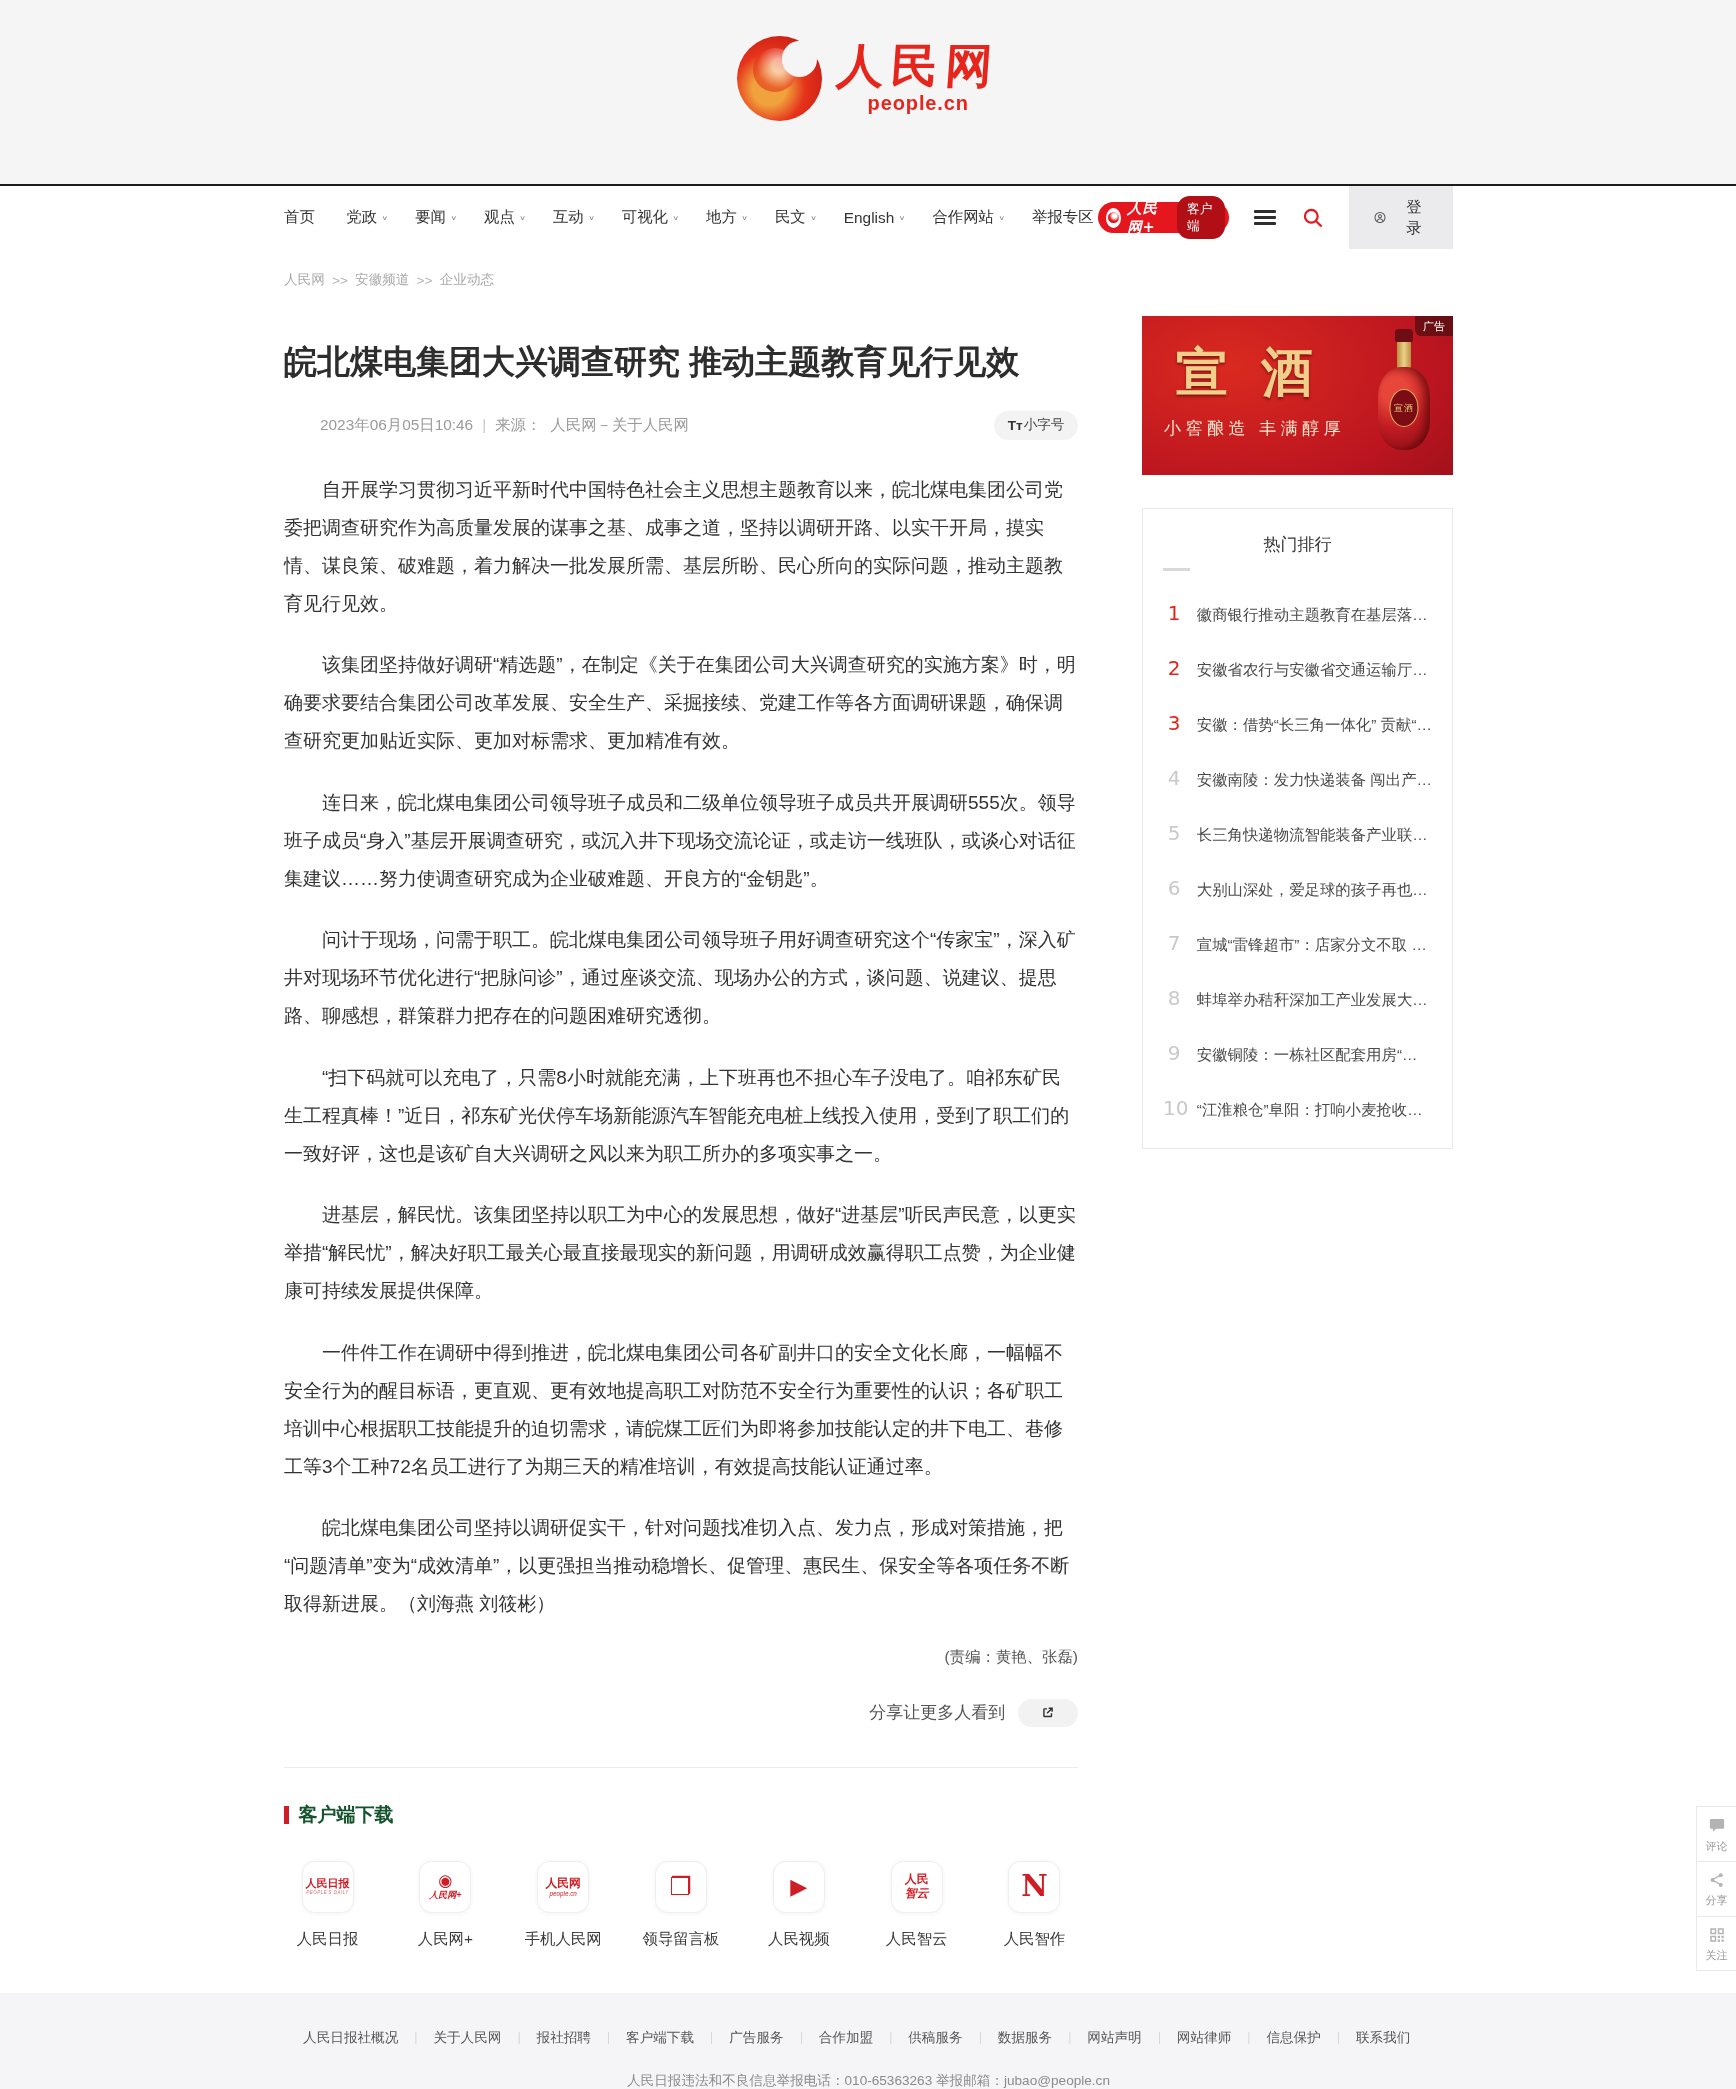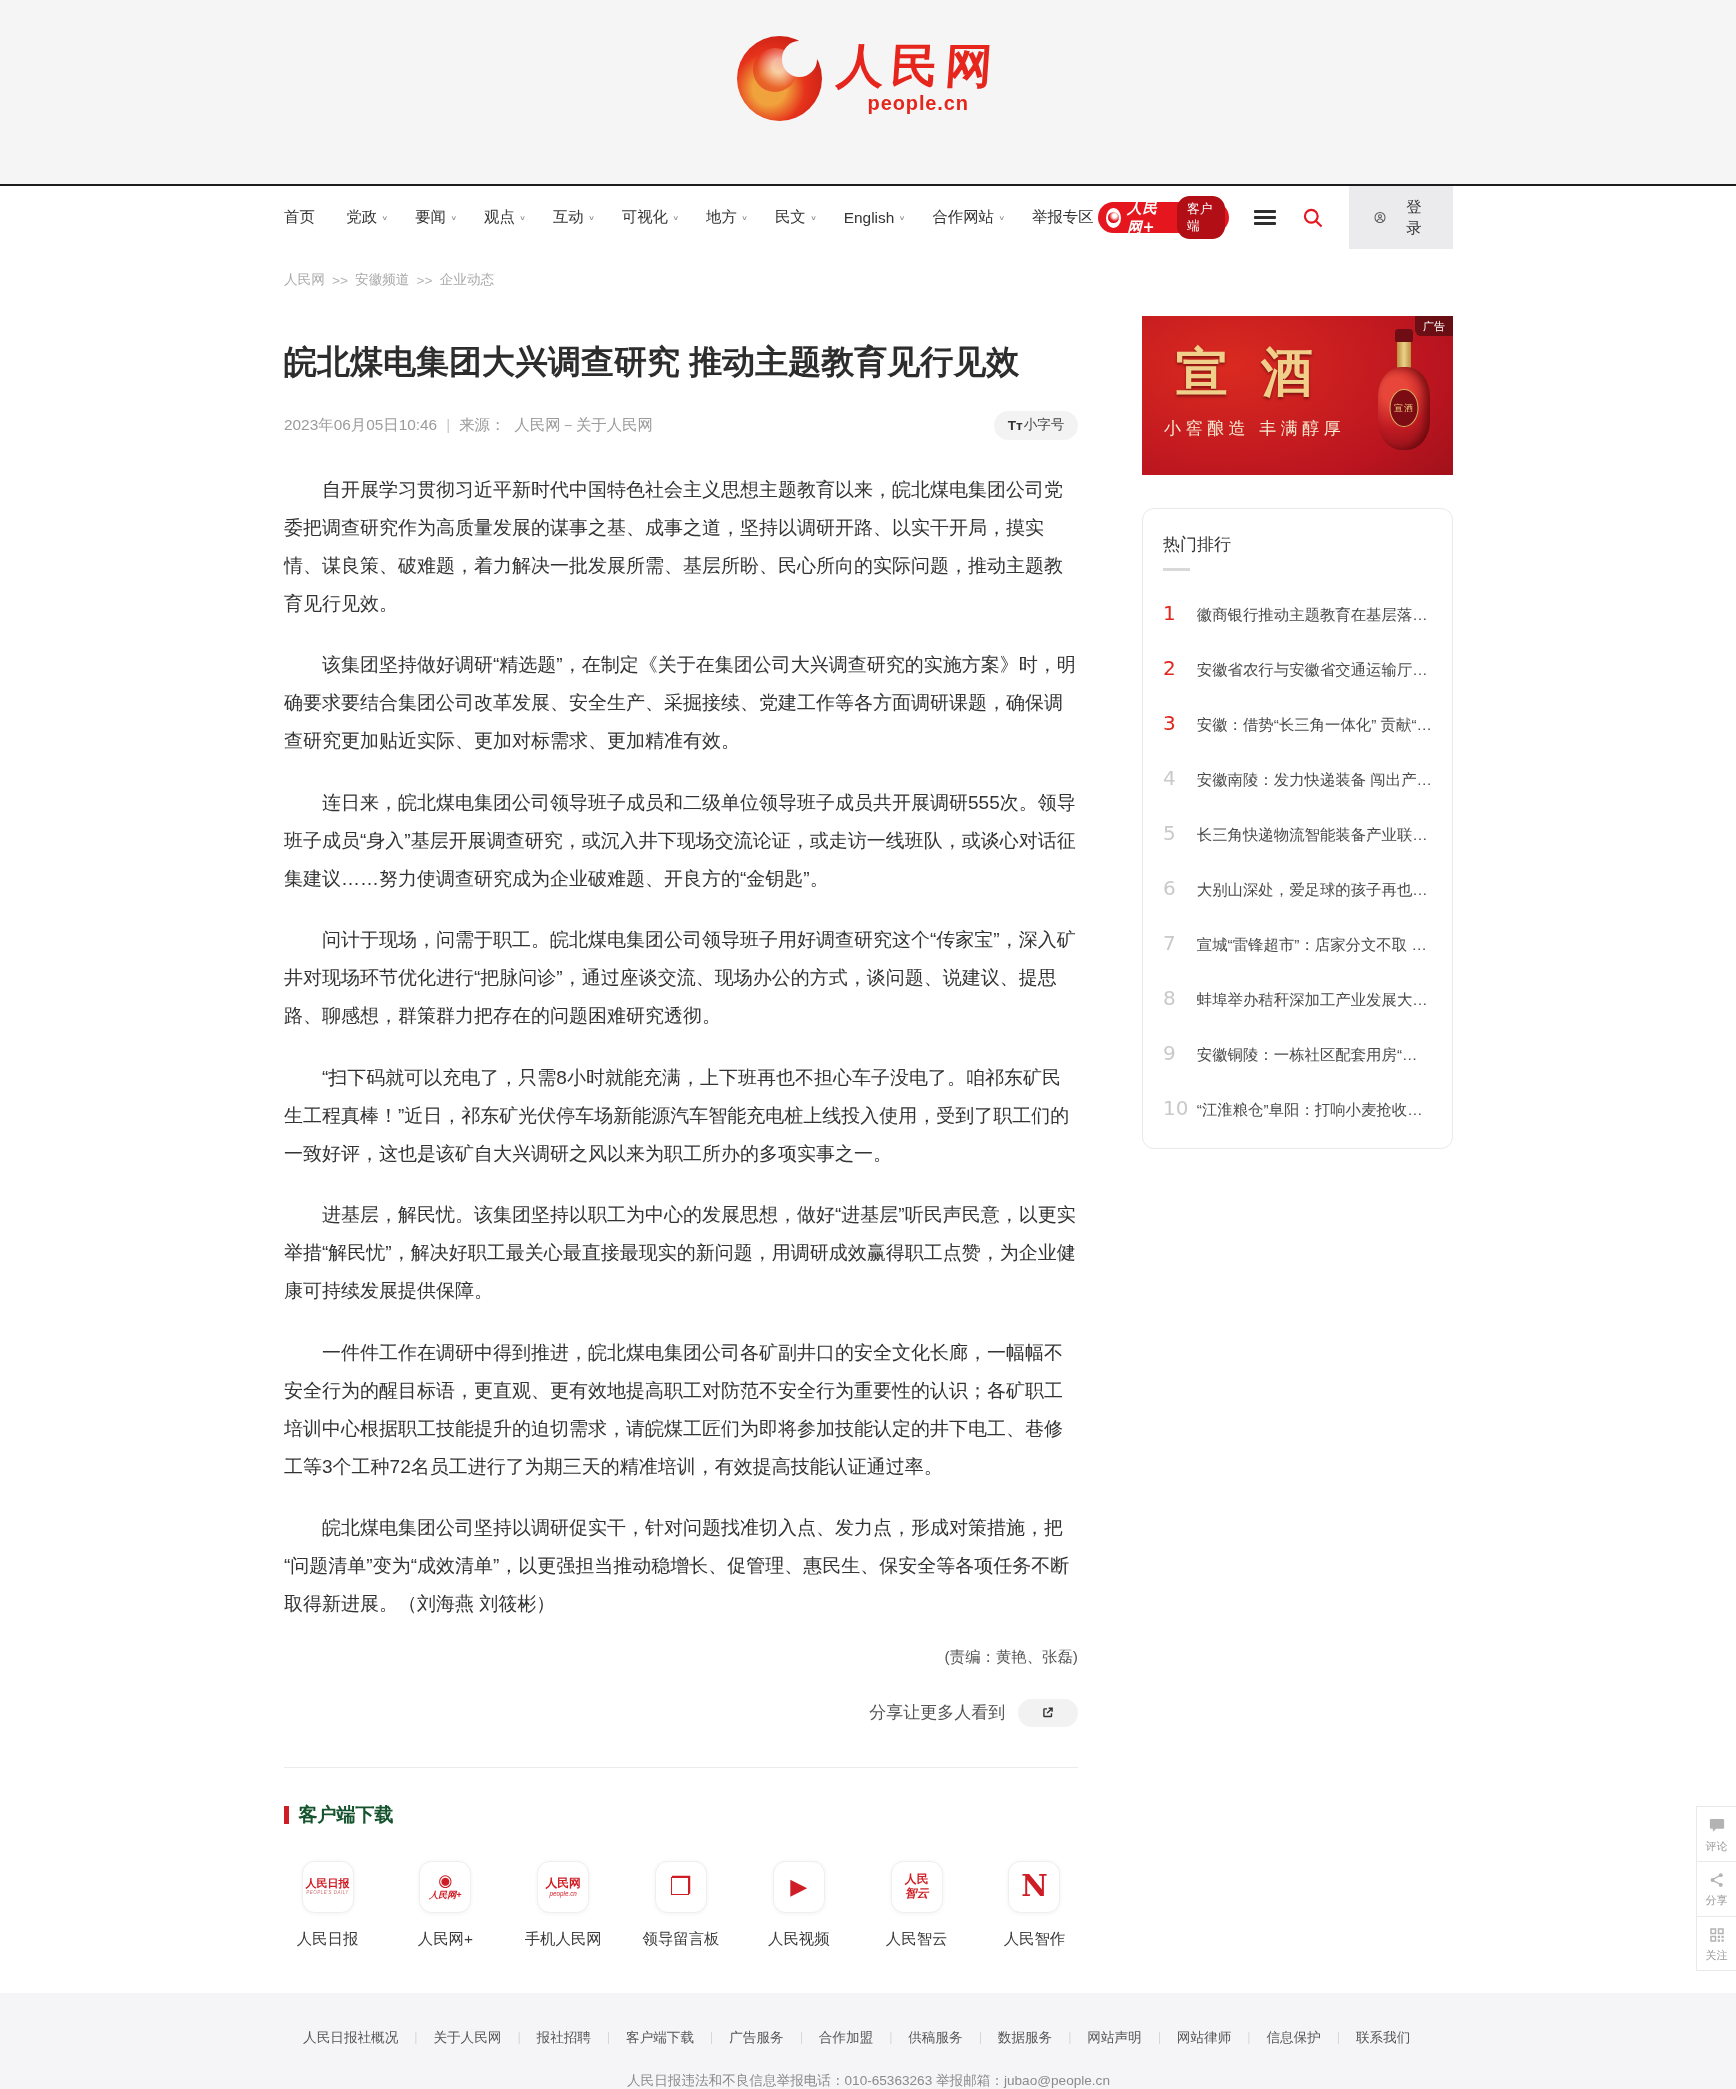--- a/index.html
+++ b/index.html
@@ -51,21 +51,21 @@
   .crumb { display:flex; align-items:center; gap:7.2px; }
   .crumb-sep { color:#b5b5b5; }
 
   
   .main { display:flex; margin-top:27px; }
   .left-col { width:794px; }
   .right-col { width:311px; margin-left:auto; }
 
   .article-title { font-size:33px; font-weight:700; color:#2d2d2d; line-height:1.35; margin-top:23.5px; }
   .meta-row { display:flex; align-items:center; margin-top:27px; }
-  .meta-left { font-size:15.4px; color:#9b9b9b; display:flex; align-items:center; gap:9px; }
+  .meta-left { font-size:15.4px; color:#9b9b9b; display:flex; align-items:center; gap:9px;margin-left:36px; }
   .meta-sep { color:#c9c9c9; }
   .font-btn { margin-left:auto; display:flex; align-items:center; gap:1px; background:#f3f3f4;
     border-radius:15.4px; padding:5.4px 13.6px; font-size:13.6px; color:#444; cursor:pointer; }
   .font-btn-icon { font-weight:700; color:#333; }
 
   .article-body { margin-top:31px; }
   .article-body p { font-size:19px; line-height:38px; color:#333; text-indent:2em; margin-bottom:23.5px; }
   .editor-line { text-align:right; font-size:15.4px; color:#555; margin:3.6px 0 31px; }
   .share-row { display:flex; justify-content:flex-end; align-items:center; gap:12.7px; }
   .share-text { font-size:17px; color:#555; }
@@ -84,21 +84,21 @@
   .bottle-cap { width:18px; height:13.6px; background:#6e0d13; margin:0 auto; border-radius:3.6px 3.6px 1.8px 1.8px; }
   .bottle-neck { width:13.6px; height:27px; background:linear-gradient(90deg,#b98f3e,#ecd189,#b98f3e); margin:0 auto; }
   .bottle-body { width:52px; height:83px; margin:-2.7px auto 0; position:relative; border-radius:23.5px/29px;
     background:radial-gradient(circle at 32% 28%, #e8463a 0 18%, #c01b22 55%, #8c1018 100%);
     box-shadow:inset -5.4px 0 9px rgba(60,0,0,.55); }
   .bottle-label { position:absolute; left:50%; top:50%; transform:translate(-50%,-50%);
     width:29px; height:38px; border:1.8px solid #d9b360; border-radius:50%;
     background:#7c0c13; display:flex; align-items:center; justify-content:center; }
   .bottle-label span { color:#ecca7e; font-size:9px; letter-spacing:0.9px; }
 
-  .hot-box { margin-top:33px; border:0.9px solid #e9e9e9; border-radius:12px; padding:23.5px 20px 27px; }
+  .hot-box { margin-top:33px; border:0.9px solid #e9e9e9; border-radius:0; padding:23.5px 20px 27px;text-align:center; }
   .hot-title { font-size:17px; color:#333; }
   .hot-underline { width:27px; height:2.7px; background:#d9d9d9; margin-top:12.7px; }
   .hot-list li { display:flex; align-items:baseline; gap:11.8px; margin-top:30px; cursor:pointer; }
   .hot-rank { font-size:20px; color:#c9c9c9; min-width:22px; font-family:"DejaVu Sans",sans-serif; }
   .hot-list li:nth-of-type(-n+3) .hot-rank { color:#e1251b; }
   .hot-text { font-size:15.4px; color:#4a4a4a; white-space:nowrap; overflow:hidden; text-overflow:ellipsis; max-width:242px; }
 
   
   .client-section { width:794px; margin-top:40px; border-top:0.9px solid #ebebeb; padding-top:34px; }
   .client-header { display:flex; align-items:center; gap:10px; }

